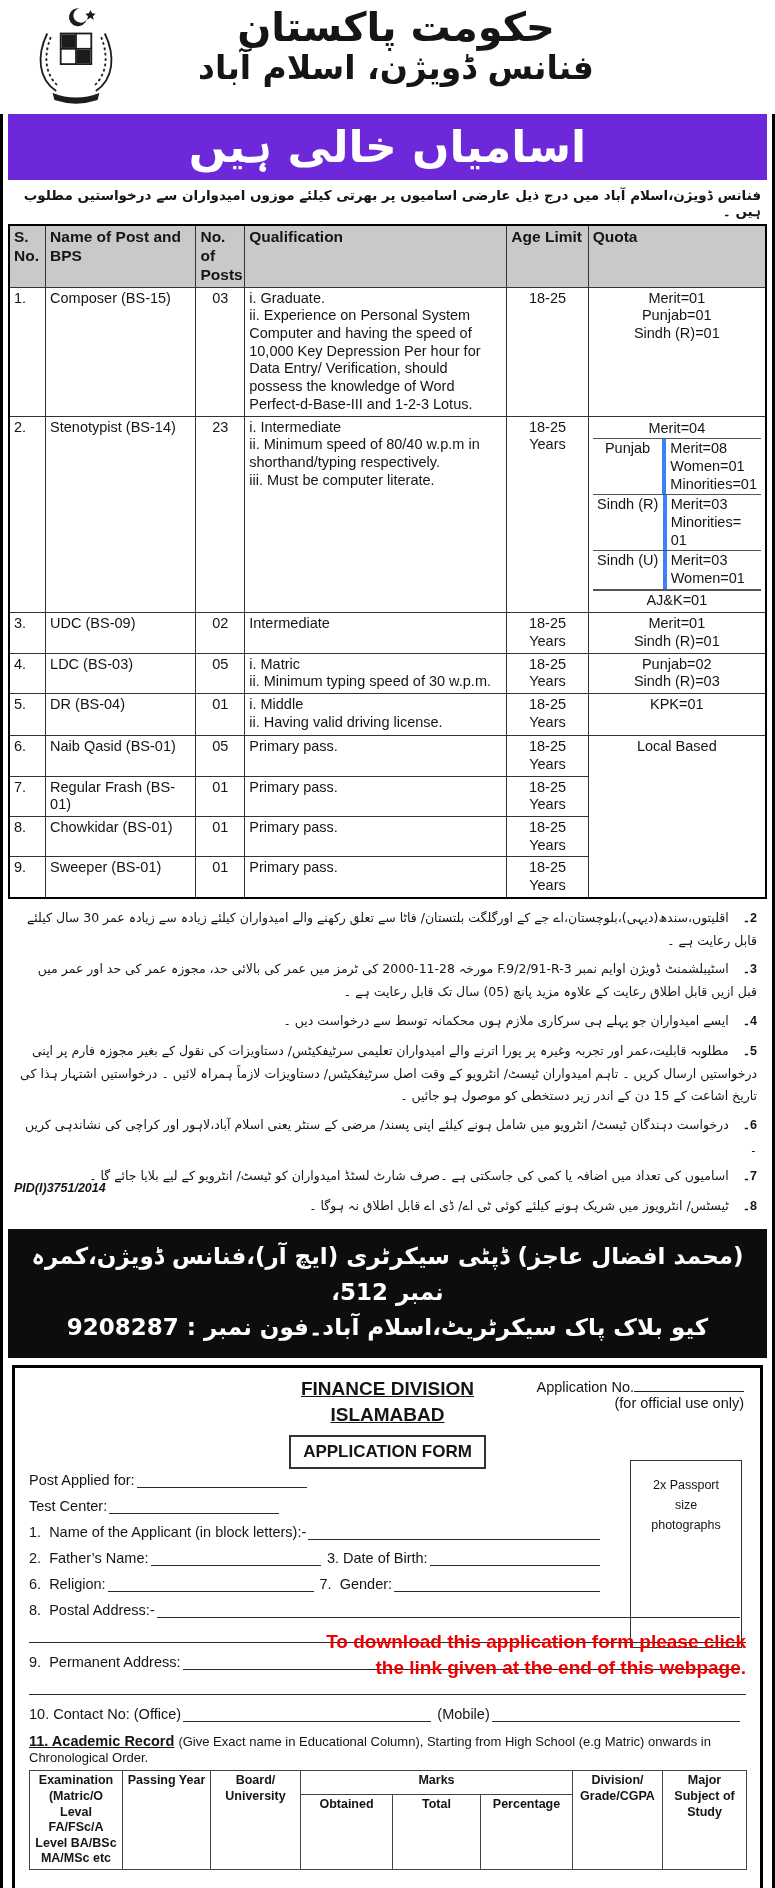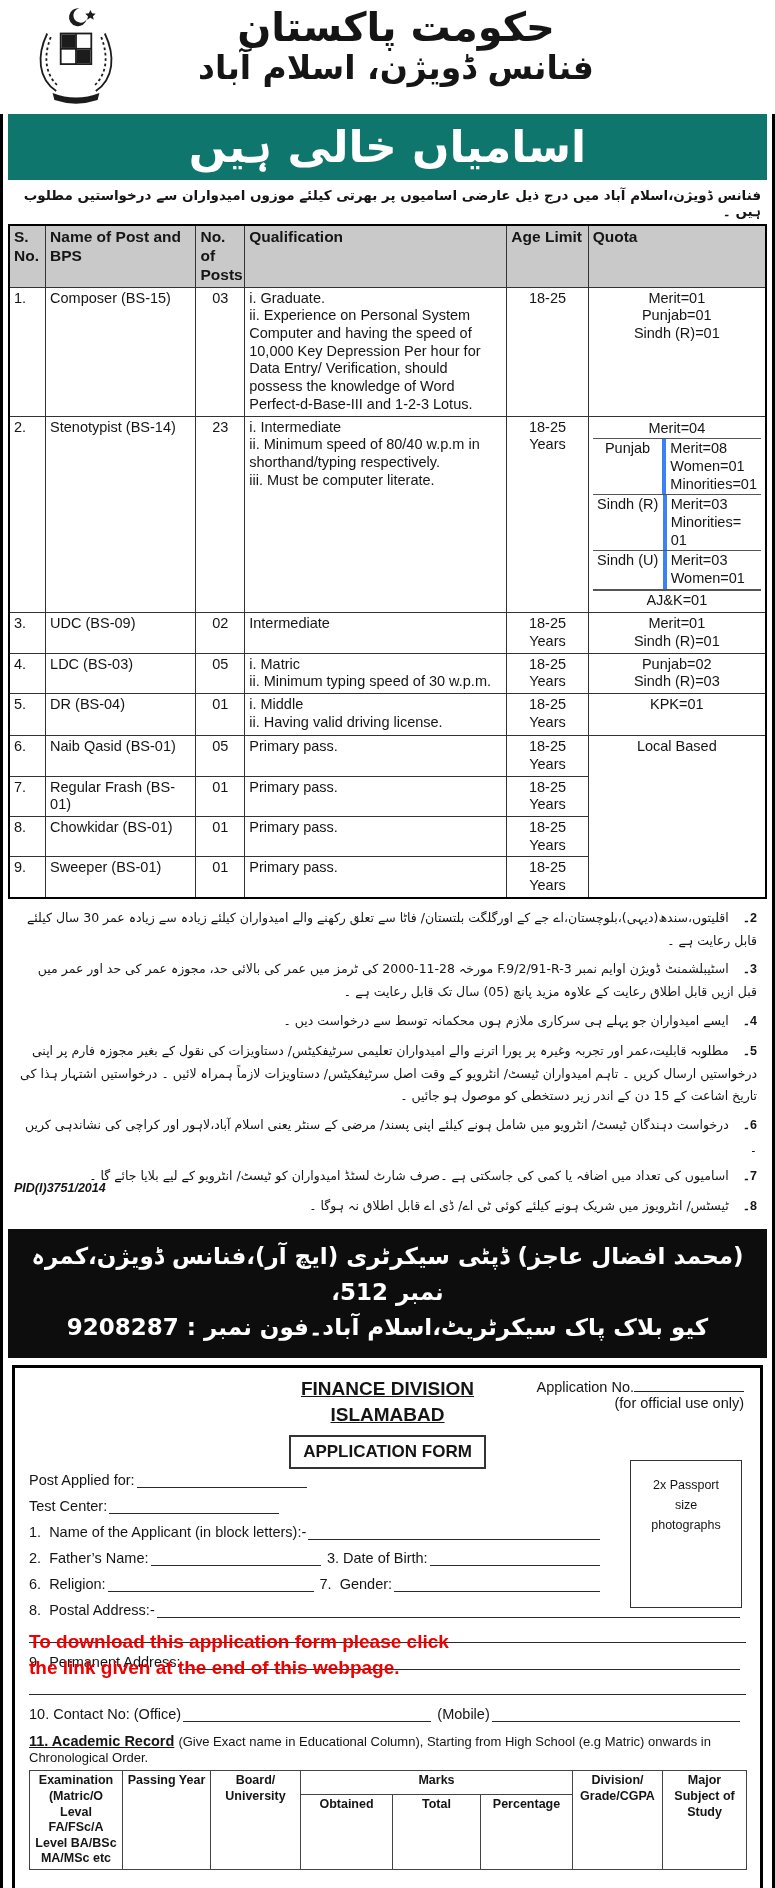--- a/index.html
+++ b/index.html
@@ -6,21 +6,21 @@
   body{width:775px;height:1888px;overflow:hidden;font-family:"Liberation Sans",sans-serif;color:#151515;position:relative;}
   .urdu{font-family:"DejaVu Sans",sans-serif;direction:rtl;}
   
   .hdr{position:relative;height:112px;margin-left:17px;}
   .emblem{position:absolute;left:14px;top:6px;width:90px;height:100px;}
   .hdr-titles{text-align:center;padding-top:4px;}
   .govt-title{font-size:40px;font-weight:bold;line-height:1.15;}
   .div-title{font-size:33px;font-weight:bold;line-height:1.1;}
   .framed{border-left:3px solid #000;border-right:3px solid #000;padding:0 5px;}
   
-  .banner{background:#0f766e;color:#fff;text-align:center;height:66px;line-height:66px;font-size:44px;font-weight:bold;margin:2px 0 4px 0;}
+  .banner{background:#6d28d9;color:#fff;text-align:center;height:66px;line-height:66px;font-size:44px;font-weight:bold;margin:2px 0 4px 0;}
   .intro{text-align:right;font-size:13.5px;font-weight:600;padding:3px 6px 5px 6px;}
   
   table.jobs{border-collapse:collapse;width:100%;font-size:14.5px;table-layout:fixed;}
   table.jobs th,table.jobs td{border:1px solid #333;vertical-align:top;padding:2px 4px;line-height:1.22;}
   table.jobs{border:2px solid #000;}
   table.jobs th{background:#c9c9c9;font-size:15.5px;text-align:left;white-space:pre-line;vertical-align:top;}
   .c-center{text-align:center;}
   .pre{white-space:pre-line;}
   .col-sno{width:36px;}.col-name{width:148px;}.col-posts{width:48px;}
   .col-qual{width:258px;}.col-age{width:80px;}.col-quota{width:175px;}
@@ -41,29 +41,29 @@
   
   .sigband{background:#0d0d0d;color:#fff;text-align:center;padding:10px 4px 12px 4px;}
   .sigband .urdu{font-size:23px;font-weight:bold;line-height:1.55;}
   
   .formbox{border:3px solid #000;margin:7px 4px 4px 4px;padding:8px 14px 6px 14px;position:relative;height:782px;}
   .f-titles{text-align:center;}
   .f-title{font-weight:bold;font-size:19px;text-decoration:underline;line-height:1.35;}
   .appno{position:absolute;right:16px;top:10px;font-size:14.5px;text-align:right;}
   .appno-line{display:inline-block;width:110px;border-bottom:1.5px solid #222;height:13px;}
   .appform-tag{display:block;margin:8px auto 2px auto;width:185px;border:2px solid #333;text-align:center;font-weight:bold;font-size:17px;padding:5px 4px;}
-  .photobox{position:absolute;right:18px;top:92px;width:112px;height:148px;border:1.5px solid #333;font-size:12.5px;text-align:center;padding-top:14px;box-sizing:border-box;line-height:1.6;}
+  .photobox{position:absolute;right:18px;top:92px;width:112px;height:188px;border:1.5px solid #333;font-size:12.5px;text-align:center;padding-top:14px;box-sizing:border-box;line-height:1.6;}
   .fields{position:relative;margin-top:4px;font-size:14.5px;}
   .frow{display:flex;align-items:flex-end;margin-bottom:11px;height:15px;}
   .frow.narrow{padding-right:140px;}
   .flabel{white-space:pre;}
   .fline{flex:1;border-bottom:1.5px solid #2a2a2a;height:13px;margin:0 6px 0 2px;}
   .fline.fixed{flex:0 0 170px;}
   .fullline{border-bottom:1.5px solid #2a2a2a;height:13px;margin-bottom:12px;}
-  .rednote{position:absolute;left:0;right:0;top:156px;text-align:left;color:#ee0000;font-weight:bold;font-size:19px;line-height:1.35;z-index:3;}
+  .rednote{position:absolute;left:0;right:0;top:156px;text-align:right;color:#ee0000;font-weight:bold;font-size:19px;line-height:1.35;z-index:3;}
   .sec-label{font-size:14.5px;margin:10px 0 5px 0;}
   .sec-label .und{text-decoration:underline;font-weight:bold;}
   .sec-label .plain{font-size:13px;}
   table.ftab{border-collapse:collapse;width:100%;font-size:12.5px;table-layout:fixed;}
   table.ftab th,table.ftab td{border:1px solid #444;padding:2px 3px;vertical-align:top;line-height:1.25;}
   table.ftab th{font-weight:bold;text-align:center;white-space:pre-line;}
 </style>
 </head>
 <body>
 

